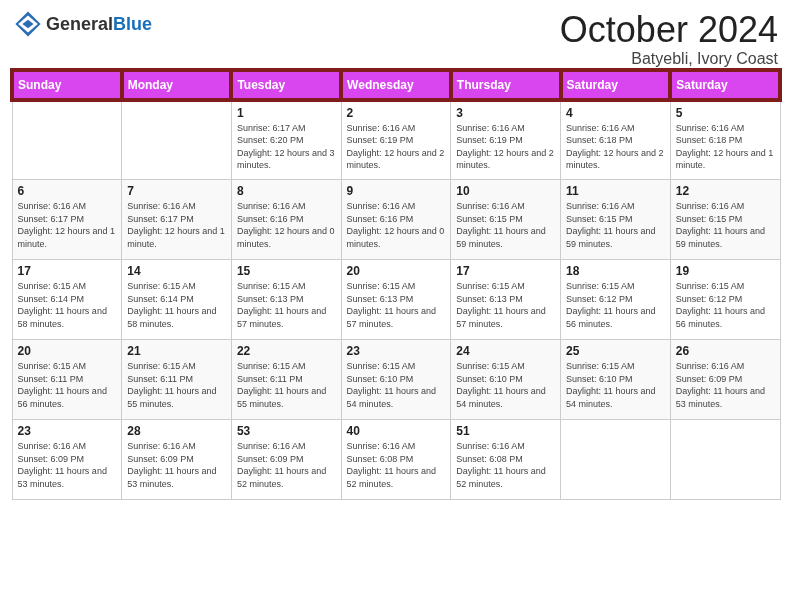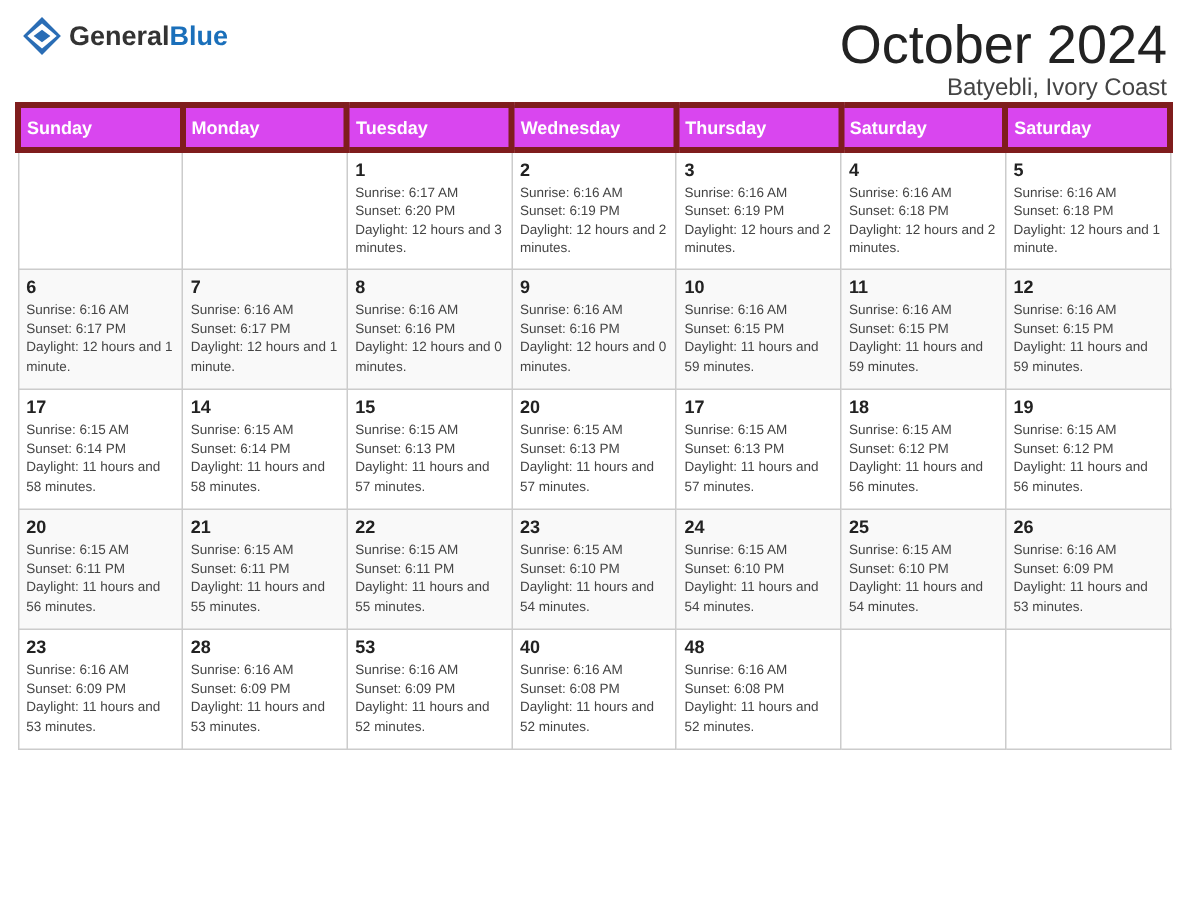--- a/index.html
+++ b/index.html
@@ -309,21 +309,21 @@
 Sunset: 6:09 PM
 Daylight: 11 hours and 52 minutes.</div>
         </td>
         <td>
           <span class="day-number">40</span>
           <div class="day-info" style="white-space: pre-line;">Sunrise: 6:16 AM
 Sunset: 6:08 PM
 Daylight: 11 hours and 52 minutes.</div>
         </td>
         <td>
-          <span class="day-number">48</span>
+          <span class="day-number">51</span>
           <div class="day-info" style="white-space: pre-line;">Sunrise: 6:16 AM
 Sunset: 6:08 PM
 Daylight: 11 hours and 52 minutes.</div>
         </td>
         <td class="empty-cell"></td>
         <td class="empty-cell"></td>
       </tr>
     </tbody>
 </table>
 

